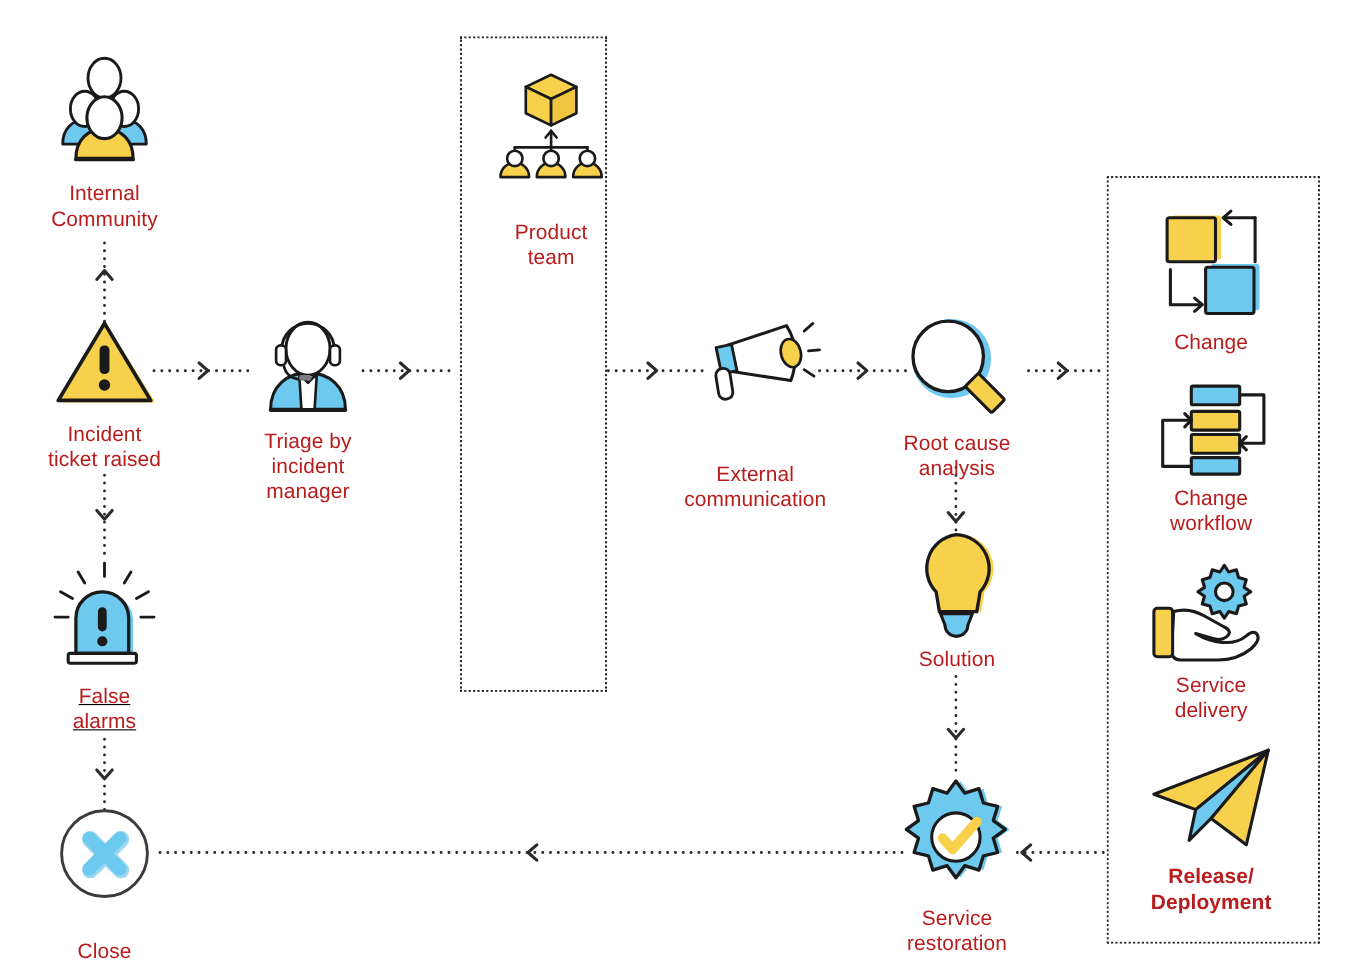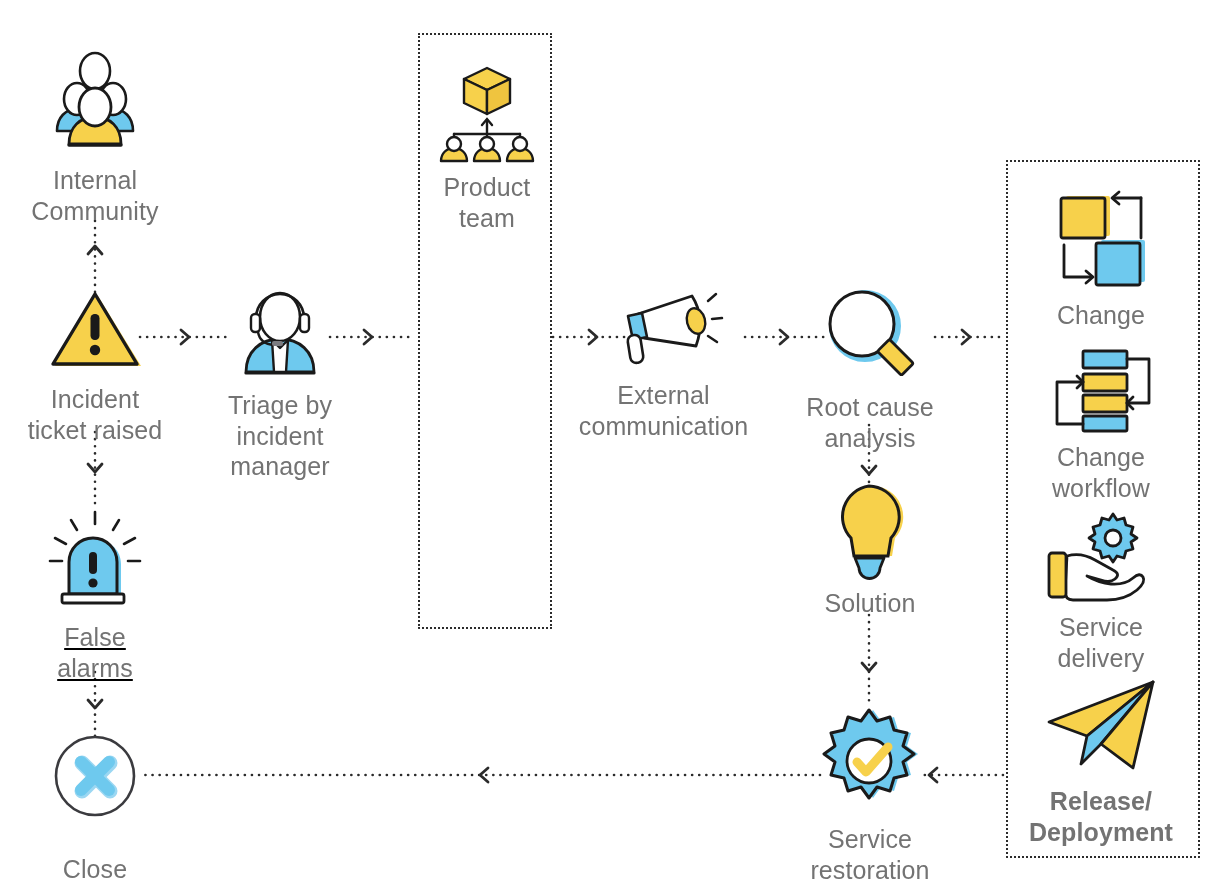--- a/index.html
+++ b/index.html
@@ -2,21 +2,21 @@
 <html><head>
 <meta charset="utf-8">
 <style>
   html,body{margin:0;padding:0;background:#ffffff;}
   body{width:1226px;height:890px;position:relative;overflow:hidden;
        font-family:"Liberation Sans","DejaVu Sans",sans-serif;}
   #stage{position:absolute;inset:0;width:1226px;height:890px;}
 
   .node{position:absolute;display:flex;flex-direction:column;align-items:center;}
   .node .art{display:block;}
-  .label{margin-top:10px;text-align:center;color:#737373;font-size:25px;line-height:1.22;
+  .label{margin-top:10px;text-align:center;color:#b91c1c;font-size:19px;line-height:1.22;
          white-space:pre-line;letter-spacing:.1px;}
 
   .group-box{position:absolute;border:2.5px dotted #2b2b2b;border-radius:1px;}
 
   .conn{position:absolute;}
   svg{overflow:visible;display:block;}
 </style>
 </head>
 <body>
 
@@ -140,21 +140,21 @@
       <rect x="23" y="30" width="9" height="18" rx="4" fill="#fff" stroke="#1a1a1a" stroke-width="2.4"></rect>
       <rect x="72" y="30" width="9" height="18" rx="4" fill="#fff" stroke="#1a1a1a" stroke-width="2.4"></rect>
       <path d="M30 48q2 12 16 13" fill="none" stroke="#1a1a1a" stroke-width="2.4"></path>
       <rect x="44" y="57" width="11" height="5" rx="2" fill="#7c7c80"></rect>
     </svg>
     <div class="label">Triage by
 incident
 manager</div>
   </div>
 
-  <div class="node" style="left:422px;top:62px;width:130px;">
+  <div class="node" style="left:436px;top:62px;width:130px;gap:28px;">
     <svg class="art" width="110" height="100" viewBox="0 0 110 100">
       <g>
         <path d="M55 6 L78 17 L55 28 L32 17 Z" fill="#F7D14B" stroke="#1a1a1a" stroke-width="2.4" stroke-linejoin="round"></path>
         <path d="M32 17 L55 28 L55 52 L32 41 Z" fill="#F7D14B" stroke="#1a1a1a" stroke-width="2.4" stroke-linejoin="round"></path>
         <path d="M78 17 L55 28 L55 52 L78 41 Z" fill="#EFC43F" stroke="#1a1a1a" stroke-width="2.4" stroke-linejoin="round"></path>
       </g>
       <g stroke="#1a1a1a" stroke-width="2.4" fill="none" stroke-linecap="round">
         <line x1="55" y1="72" x2="55" y2="58"></line>
         <polyline points="50,63 55,57 60,63"></polyline>
         <line x1="22" y1="72" x2="88" y2="72"></line>
@@ -170,21 +170,21 @@
         <path d="M75 99c0-8 6-13 13-13s13 5 13 13z" fill="#F7D14B" stroke="#1a1a1a" stroke-width="2.4" stroke-linejoin="round"></path>
         <circle cx="88" cy="82" r="7" fill="#fff" stroke="#1a1a1a" stroke-width="2.4"></circle>
       </g>
     </svg>
     <div class="label">Product
 team</div>
   </div>
 
 
 
-  <div class="node" style="left:581px;top:288px;width:165px;">
+  <div class="node" style="left:604px;top:288px;width:165px;gap:40px;">
     <svg class="art" width="120" height="82" viewBox="0 0 120 82">
       <path d="M34 26 L88 8 Q102 30 92 58 L40 50 Z" fill="#fff" stroke="#1a1a1a" stroke-width="2.8" stroke-linejoin="round"></path>
       <path d="M24 28 L38 25 L43 49 L29 52 Z" fill="#6EC9EE" stroke="#1a1a1a" stroke-width="2.6" stroke-linejoin="round"></path>
       <rect x="25" y="47" width="13" height="28" rx="6" fill="#fff" stroke="#1a1a1a" stroke-width="2.6" transform="rotate(-9 31 61)"></rect>
       <ellipse cx="92" cy="33" rx="9" ry="13" fill="#F7D14B" stroke="#1a1a1a" stroke-width="2.4" transform="rotate(-14 92 33)"></ellipse>
       <g stroke="#1a1a1a" stroke-width="2.5" stroke-linecap="round">
         <line x1="104" y1="13" x2="112" y2="6"></line>
         <line x1="108" y1="31" x2="118" y2="30"></line>
         <line x1="104" y1="48" x2="113" y2="54"></line>
       </g>

